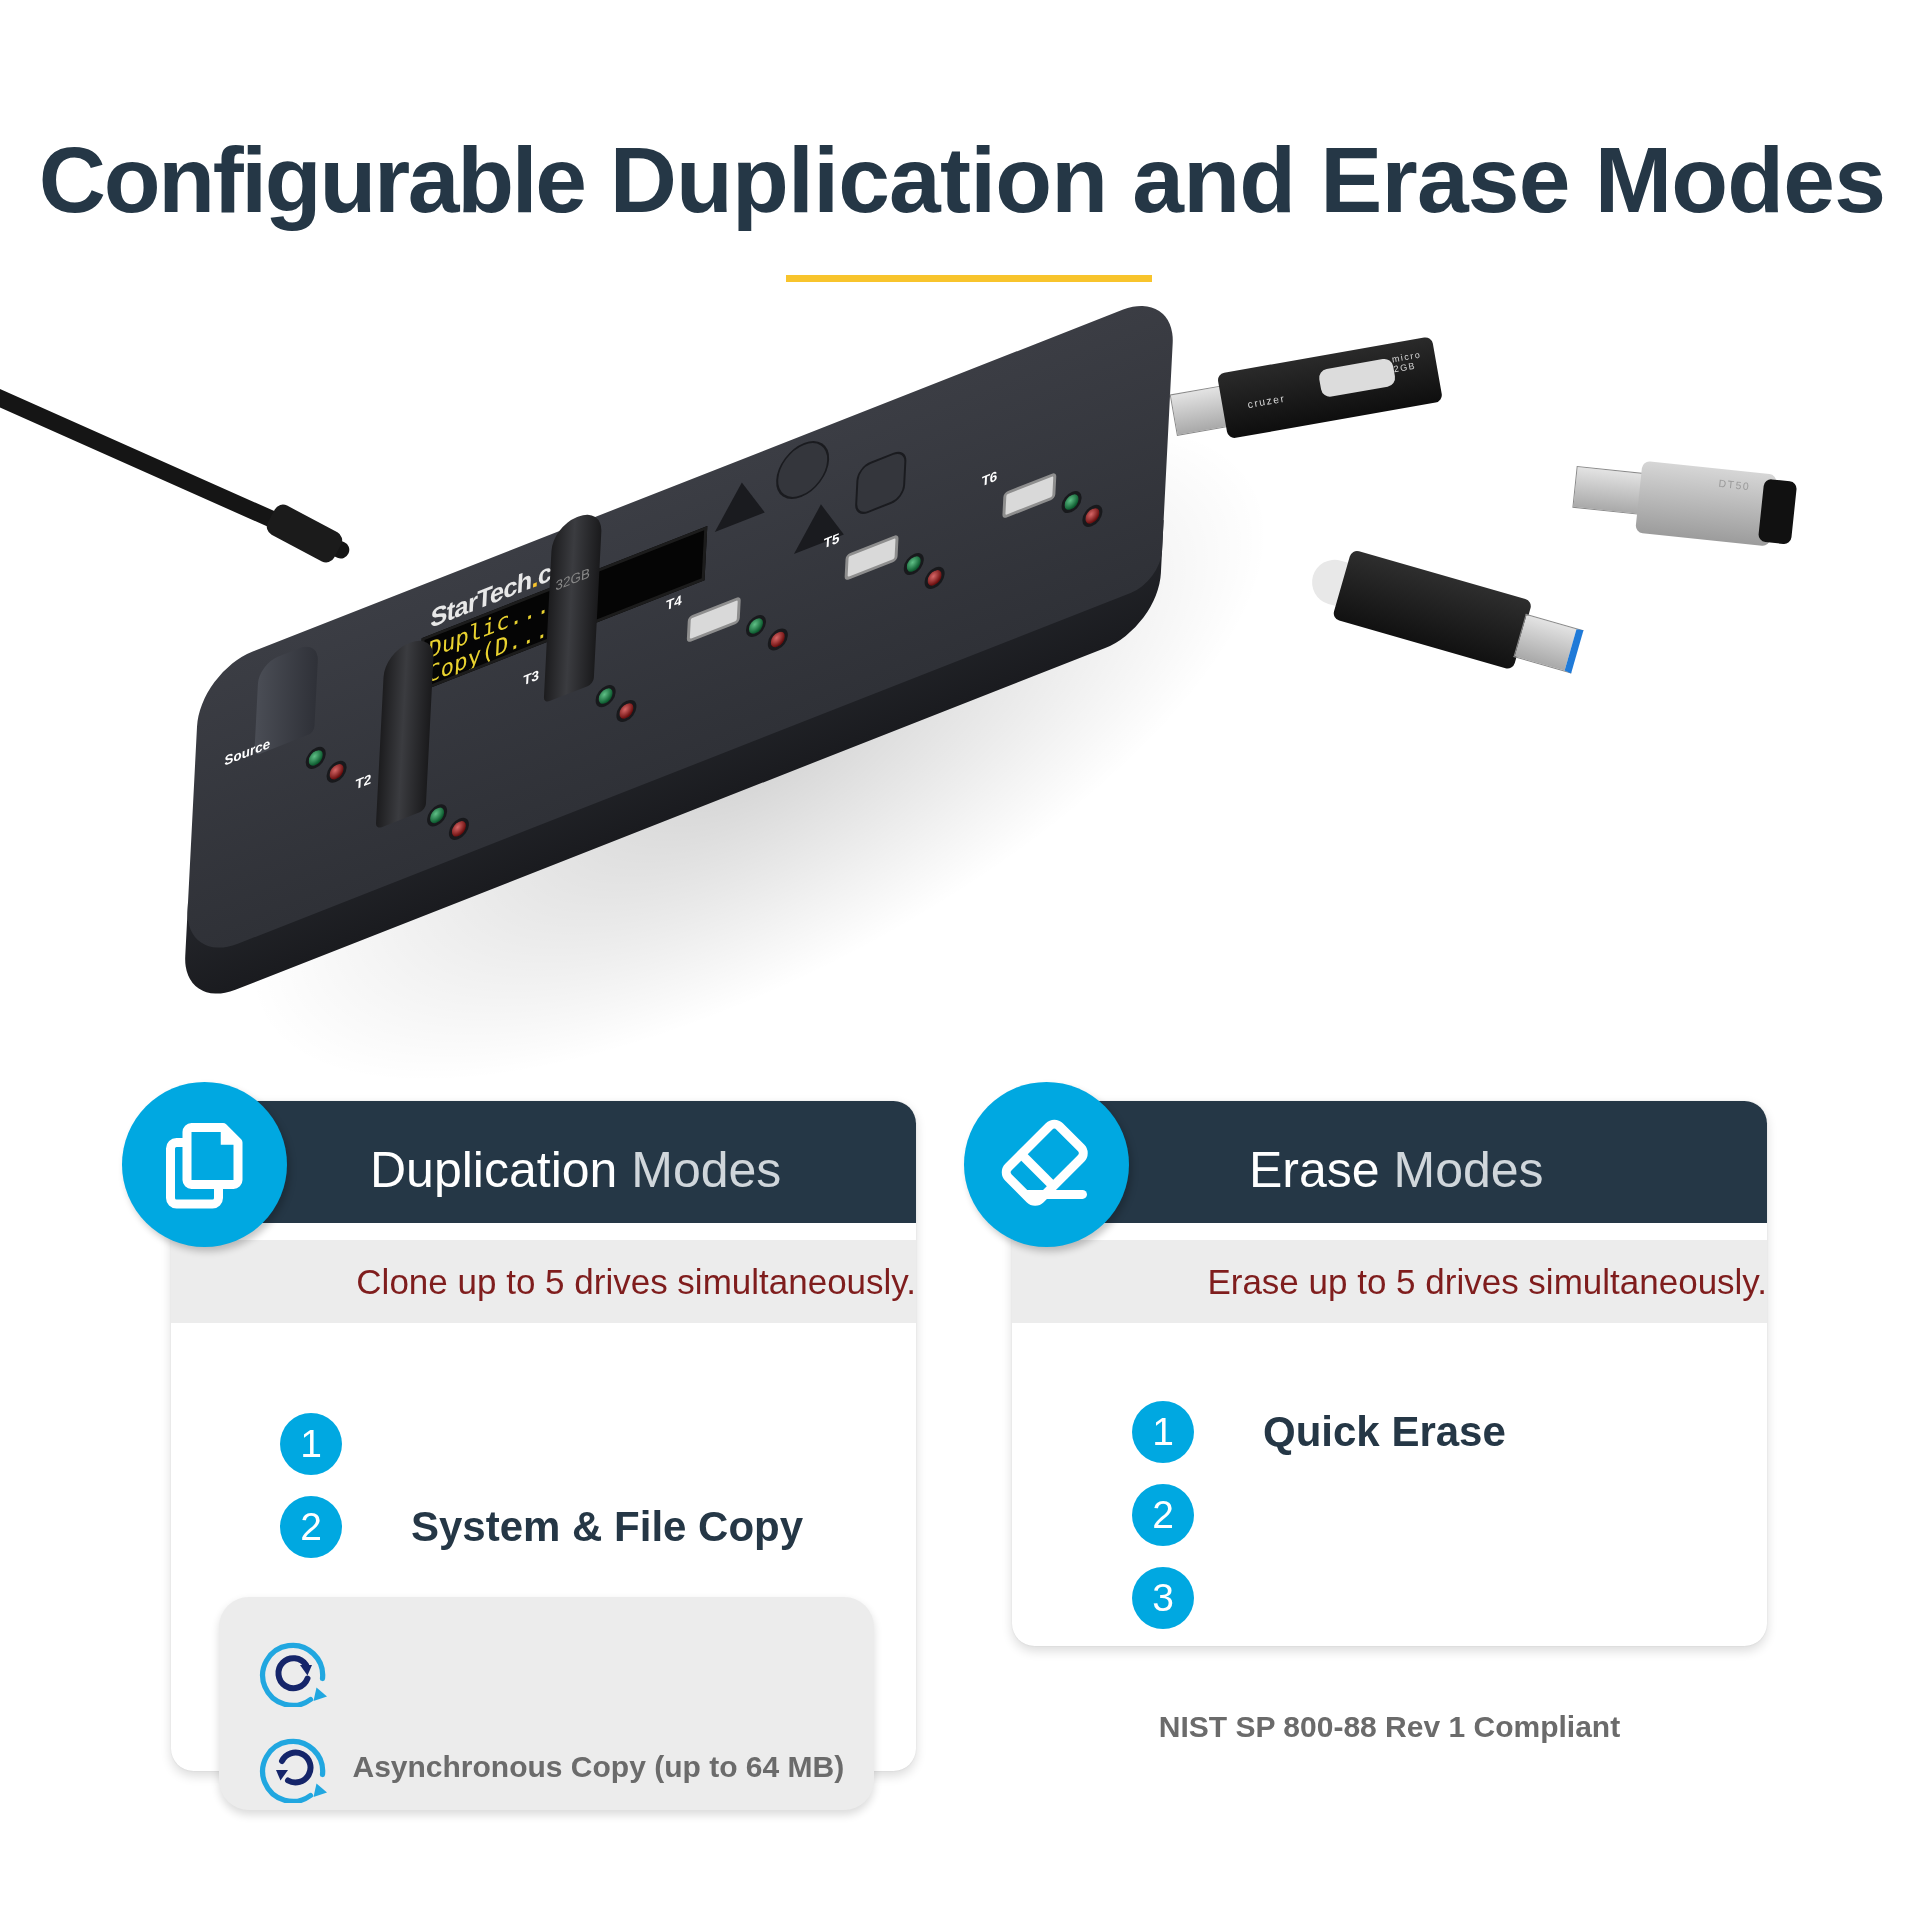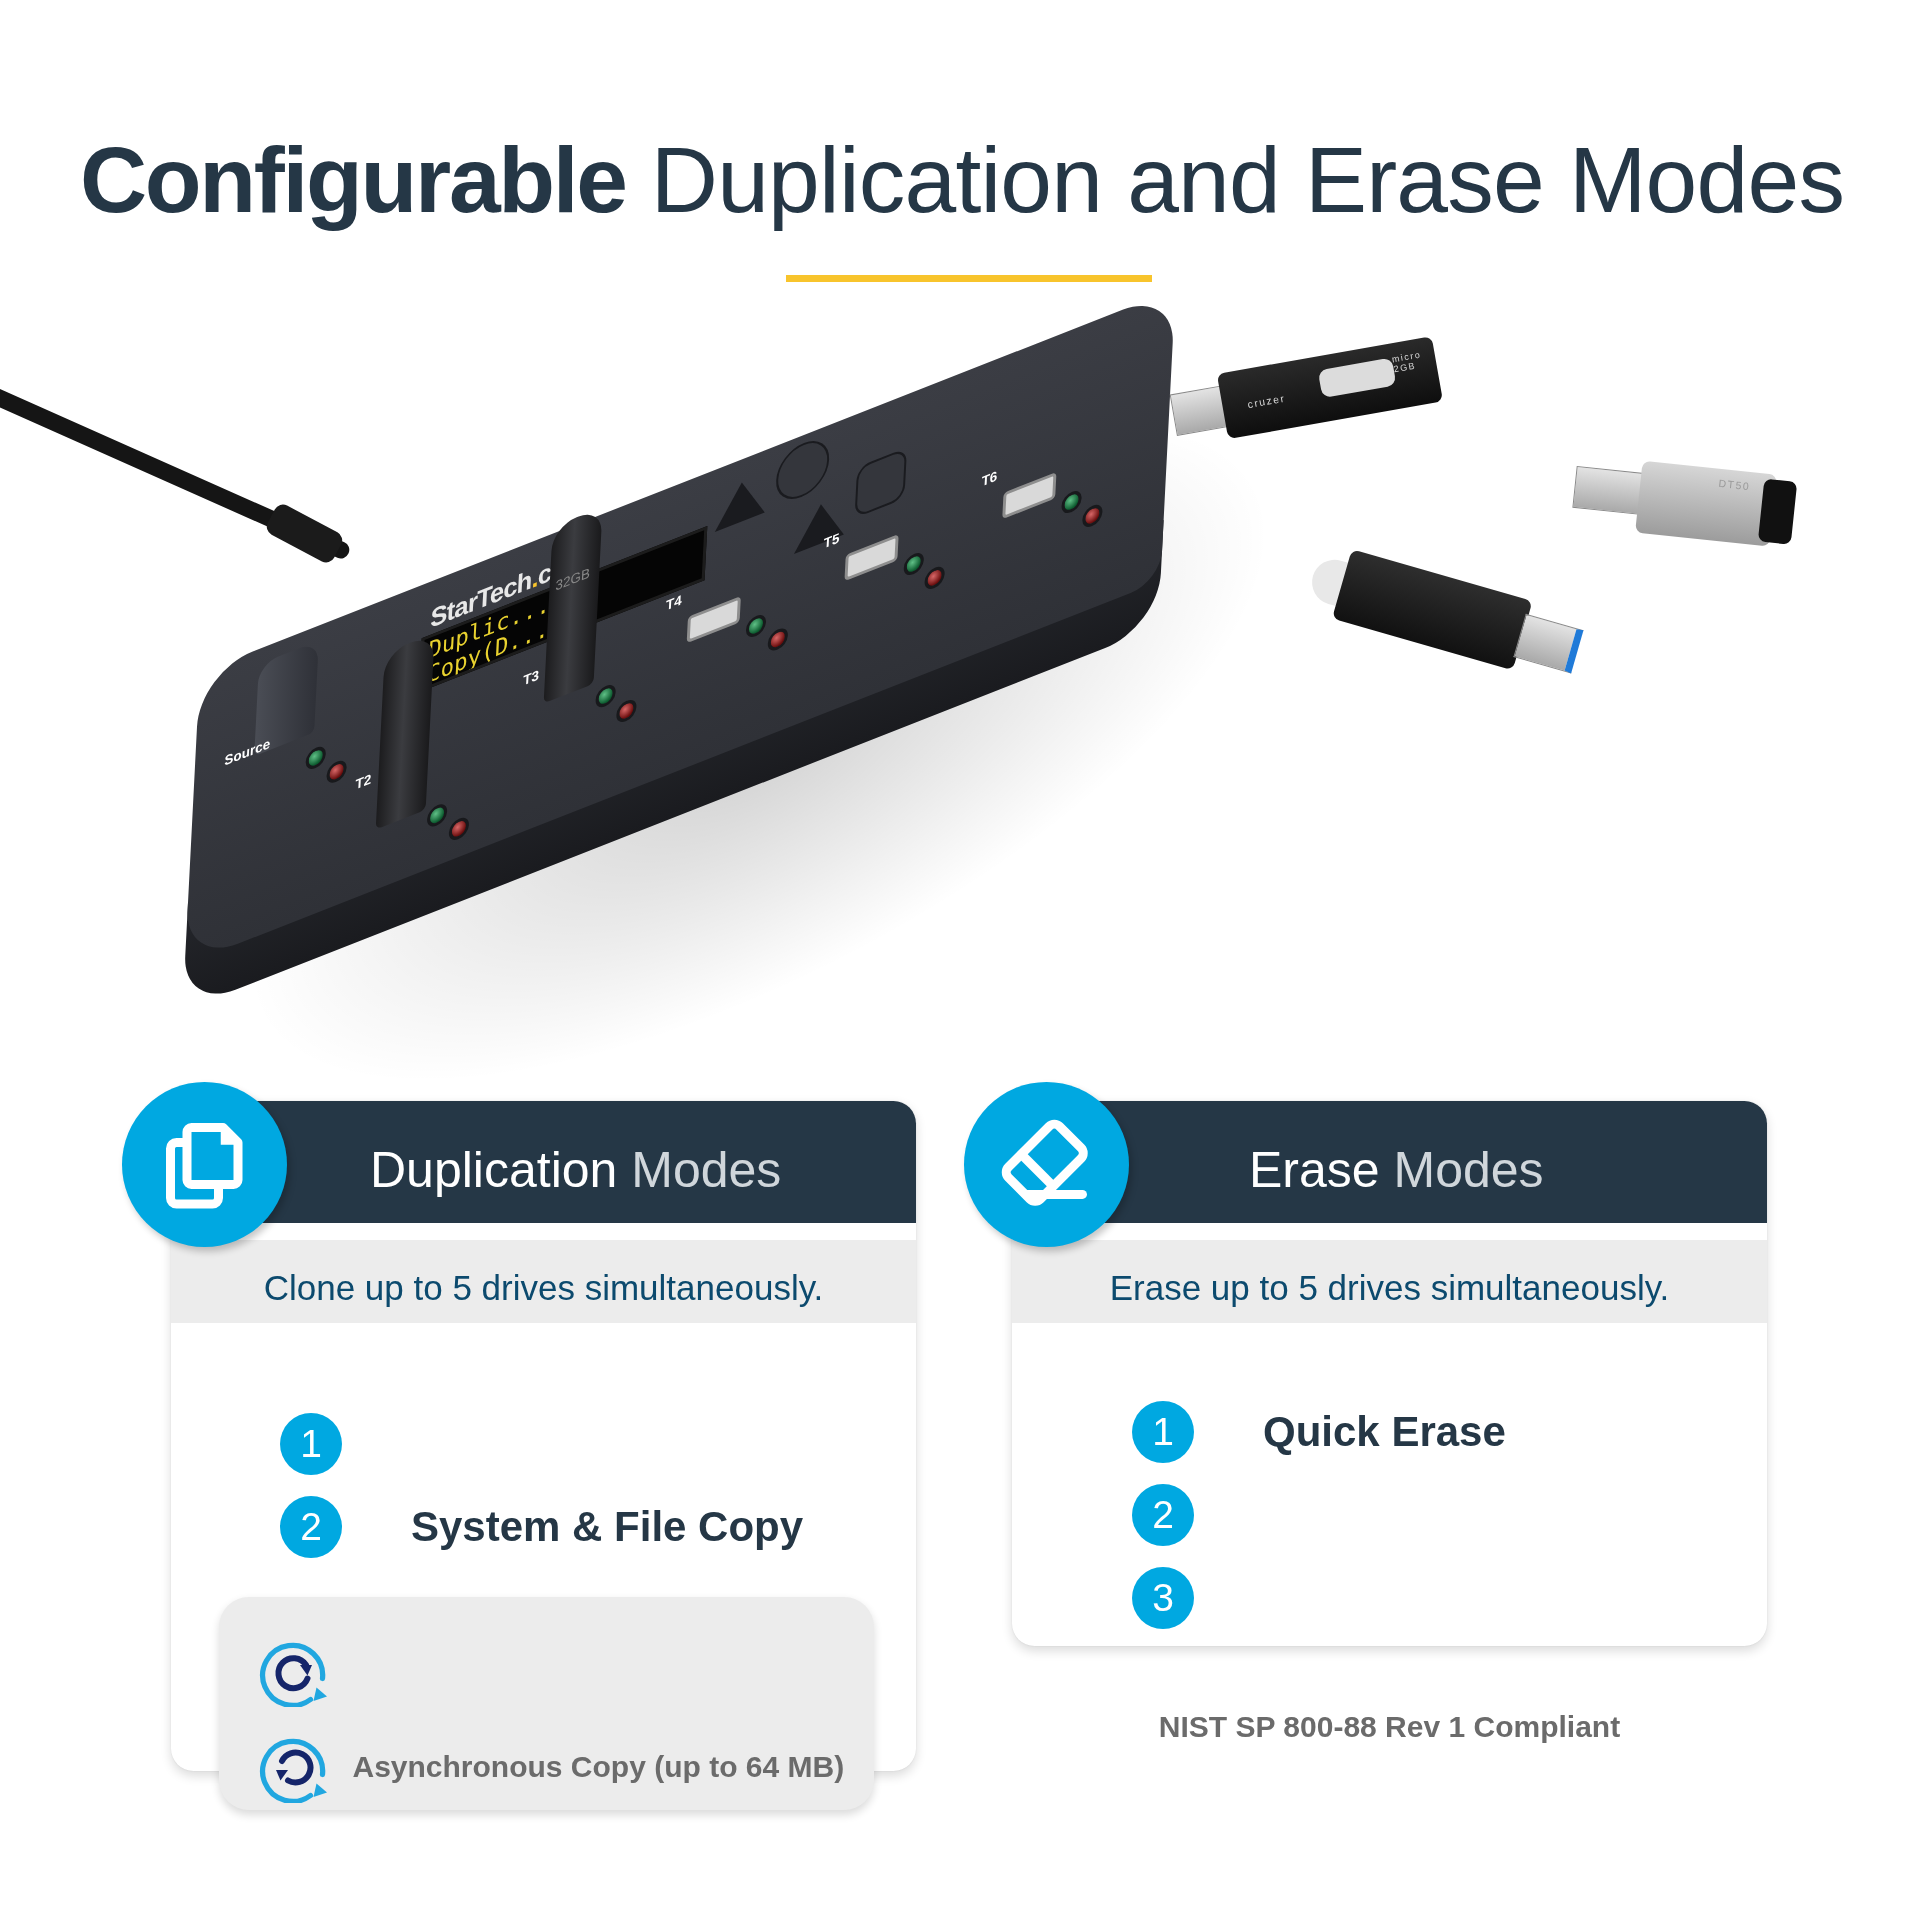--- a/index.html
+++ b/index.html
@@ -5,21 +5,21 @@
   * { box-sizing: border-box; margin: 0; padding: 0; }
   html, body { width: 1924px; height: 1924px; background: #ffffff; overflow: hidden; }
   body { position: relative; font-family: "Liberation Sans", "DejaVu Sans", sans-serif; color: #253746; }
 
   
   .title {
     position: absolute; left: 0; top: 134px; width: 1924px; text-align: center;
     font-size: 93px; letter-spacing: -0.8px; color: #253746; line-height: 1;
   }
   .title .bold { font-weight: 700; letter-spacing: -2.3px; }
-  .title .light { font-weight: 400; }
+  .title .light { font-weight: 700; }
   .title-rule {
     position: absolute; left: 786px; top: 275px; width: 366px; height: 6.8px; background: #f8c42c;
   }
 
   
   .photo { position: absolute; left: 0; top: 353px; width: 1924px; height: 721px; }
   .cable {
     position: absolute; left: -15px; top: 30px; width: 398px; height: 16.5px; background: #151515;
     border-radius: 8.3px; transform-origin: left center; transform: rotate(24deg);
   }
@@ -88,21 +88,21 @@
   }
   .card-title {
     position: absolute; top: 44px; color: #ffffff; font-size: 50px; line-height: 1; white-space: nowrap;
   }
   .card-title .bold { font-weight: 400; }
   .card-title .light { font-weight: 400; opacity: .92; color: #dfe4e8; }
   .card-strip {
     position: absolute; left: 0; top: 139px; right: 0; height: 83px; background: #ececec;
   }
   .card-strip span {
-    display: block; text-align: center; line-height: 83px; font-size: 35px; color: #0c4a6e; margin-top: 6px;
+    display: block; text-align: right; line-height: 83px; font-size: 35px; color: #7f1d1d;
   }
   .badge-circle {
     position: absolute; width: 165px; height: 165px; border-radius: 50%; background: #00a8e1;
     box-shadow: 3px 4.5px 7.5px rgba(0,0,0,.22); display: flex; align-items: center; justify-content: center;
   }
   .list { position: absolute; }
   .list-item { display: flex; align-items: center; height: 83px; }
   .num {
     width: 62px; height: 62px; border-radius: 50%; background: #00a8e1; color: #ffffff;
     font-size: 39px; display: flex; align-items: center; justify-content: center; flex: none;

